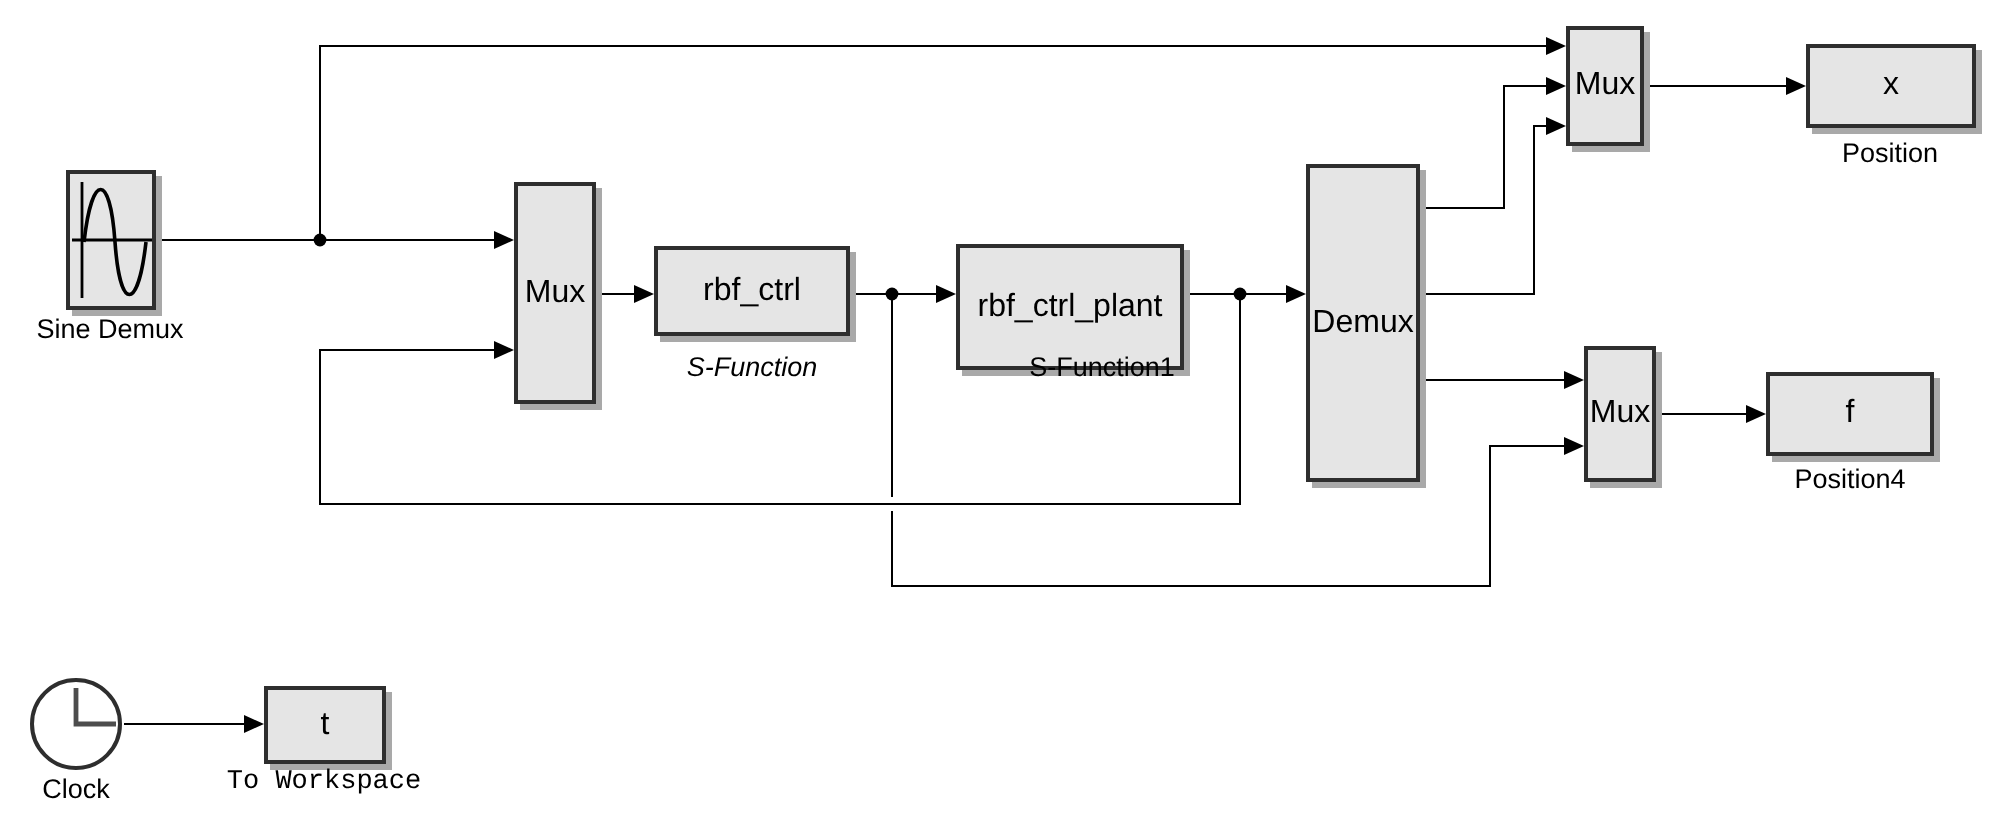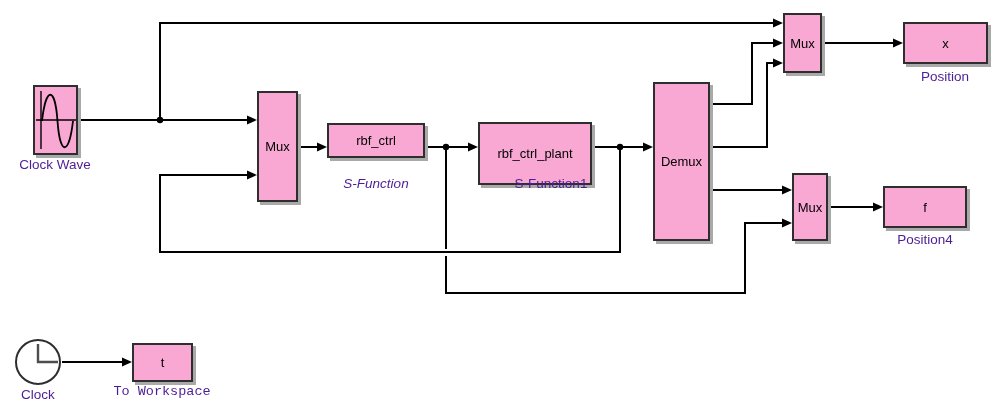--- a/index.html
+++ b/index.html
@@ -16,38 +16,38 @@
     overflow: hidden;
   }
   .wires {
     position: absolute;
     left: 0;
     top: 0;
   }
   .block {
     position: absolute;
     box-sizing: border-box;
-    background: #f9a8d4;
+    background: #e5e5e5;
     border: 2px solid #2e2e2e;
     box-shadow: 3px 3px 0 0 #a9a9a9;
     display: flex;
     align-items: center;
     justify-content: center;
     color: #000000;
-    font-size: 13px;
+    font-size: 16px;
     white-space: nowrap;
   }
   .block .blabel {
     display: block;
     line-height: 1;
   }
   .caption {
     position: absolute;
     transform: translateX(-50%);
-    color: #4c1d95;
+    color: #000000;
     font-size: 13.5px;
     white-space: nowrap;
     line-height: 1;
   }
   .iconwrap {
     position: absolute;
     display: block;
   }
 </style>
 </head>
@@ -91,27 +91,27 @@
     </g>
   </svg>
 
   <div class="block" style="left:33px; top:85px; width:45px; height:70px;">
     <svg width="41" height="66" viewBox="0 0 41 66">
       <line x1="6" y1="4" x2="6" y2="62" stroke="#000" stroke-width="1.4"></line>
       <line x1="1" y1="33" x2="41" y2="33" stroke="#000" stroke-width="1.4"></line>
       <path d="M7 34 C 11 -1, 20 -1, 22.5 34 C 25 69, 34 69, 38 34" fill="none" stroke="#000" stroke-width="1.8"></path>
     </svg>
   </div>
-  <div class="caption" style="left:55px; top:158px;">Clock Wave</div>
+  <div class="caption" style="left:55px; top:158px;">Sine Demux</div>
 
   <div class="block" style="left:257px; top:91px; width:41px; height:111px;">
     <span class="blabel">Mux</span>
   </div>
 
-  <div class="block" style="left:327px; top:123px; width:98px; height:35px;">
+  <div class="block" style="left:327px; top:123px; width:98px; height:45px;">
     <span class="blabel">rbf_ctrl</span>
   </div>
   <div class="caption" style="left:376px; top:177px;font-style:italic;">S-Function</div>
 
   <div class="block" style="left:478px; top:122px; width:114px; height:63px;">
     <span class="blabel">rbf_ctrl_plant</span>
   </div>
   <div class="caption" style="left:551px; top:177px;text-align:right;">S-Function1</div>
 
   <div class="block" style="left:653px; top:82px; width:57px; height:159px;">

